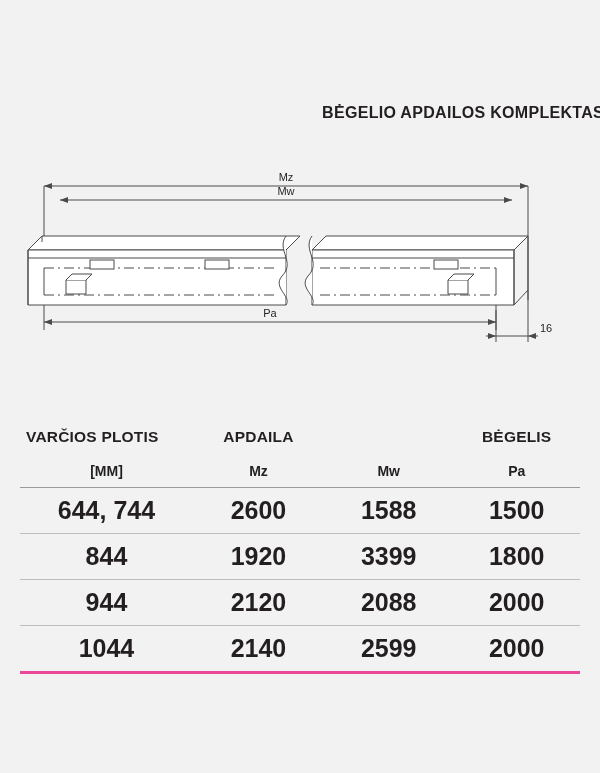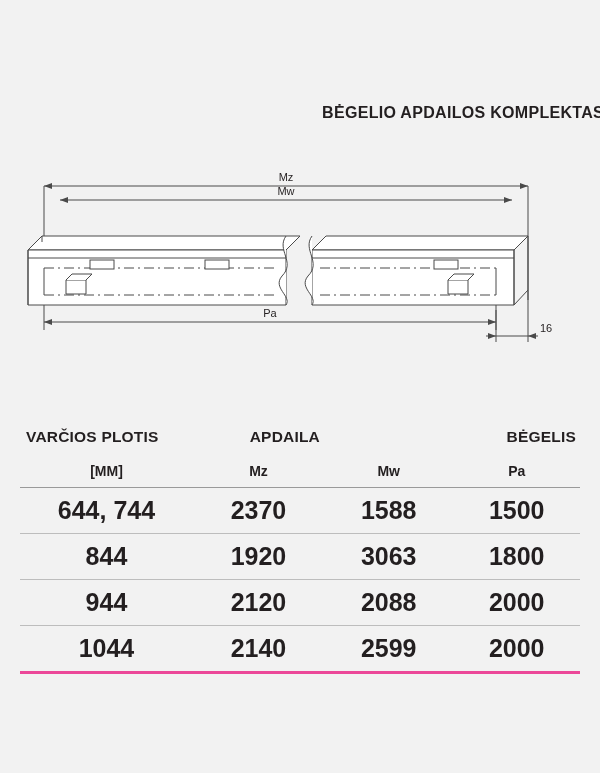--- a/index.html
+++ b/index.html
@@ -51,21 +51,20 @@
   table.spec th, table.spec td {
     text-align: center;
     padding: 7px 4px;
     font-weight: bold;
   }
   table.spec tr.head-row th {
     font-size: 15.5px;
     letter-spacing: 0.2px;
     padding-bottom: 10px;
     padding-top: 4px;
-    text-align: right;
   }
   table.spec tr.head-row th.c0 { text-align: left; padding-left: 6px; }
   table.spec tr.sub-row th {
     font-size: 14px;
     padding-bottom: 8px;
   }
   table.spec tbody tr td {
     font-size: 25px;
     border-top: 1px solid #bdbdbd;
     padding: 8px 4px;
@@ -185,28 +184,28 @@
         <tr class="sub-row">
           <th>[MM]</th>
           <th>Mz</th>
           <th>Mw</th>
           <th>Pa</th>
         </tr>
       </thead>
       <tbody>
         <tr>
           <td>644, 744</td>
-          <td>2370</td>
+          <td>2600</td>
           <td>1588</td>
           <td>1500</td>
         </tr>
         <tr>
           <td>844</td>
           <td>1920</td>
-          <td>3063</td>
+          <td>3399</td>
           <td>1800</td>
         </tr>
         <tr>
           <td>944</td>
           <td>2120</td>
           <td>2088</td>
           <td>2000</td>
         </tr>
         <tr>
           <td>1044</td>

